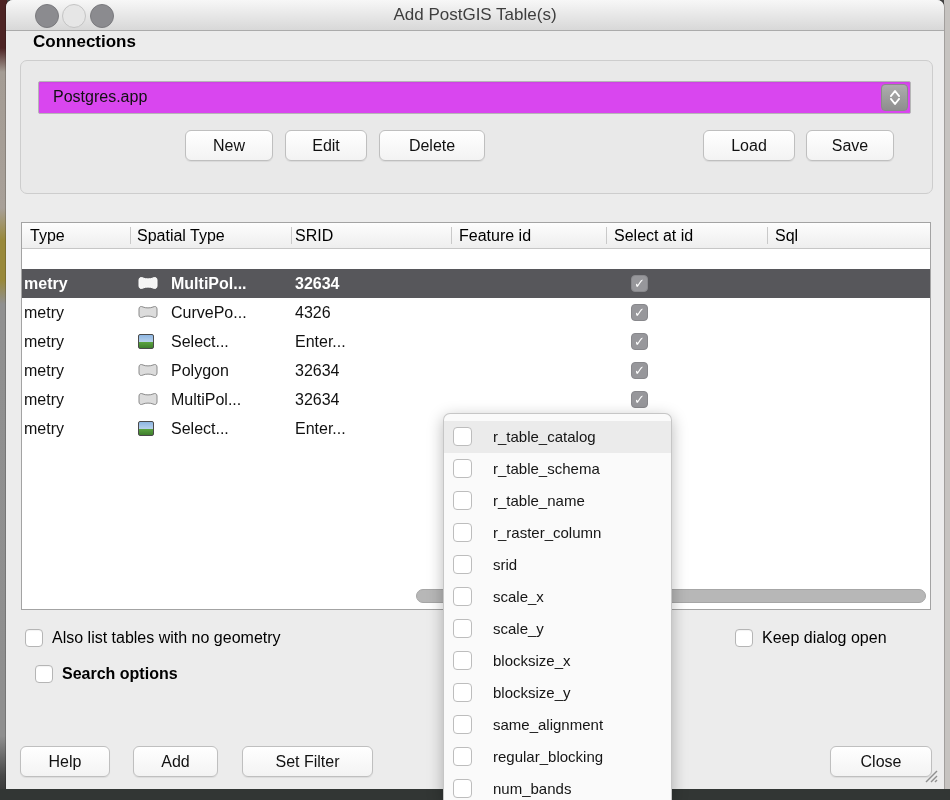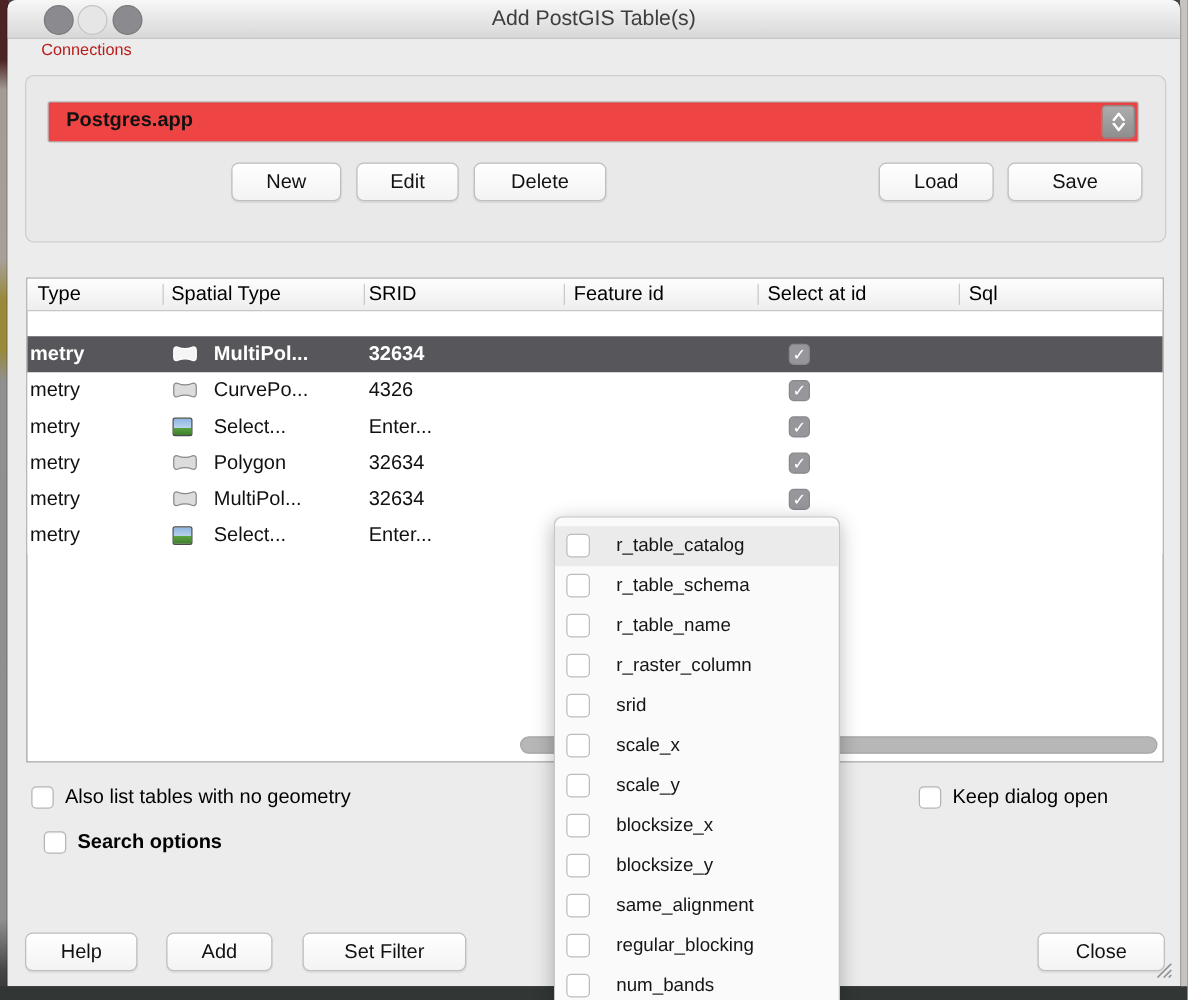--- a/index.html
+++ b/index.html
@@ -24,43 +24,43 @@
   .titlebar{left:0;top:0;width:938px;height:30px;
     background:linear-gradient(#f7f7f7,#d8d8d8);
     border-bottom:1px solid #ababab;border-radius:7px 7px 0 0;}
   .title{left:0;top:0;width:100%;height:30px;line-height:30px;text-align:center;
     font-size:17px;font-weight:500;color:#3e3e3e;}
   .tl{width:22px;height:22px;border-radius:50%;top:4px;}
   .tl1{left:29px;background:#8b8b8f;border:1px solid #7a7a7e;}
   .tl2{left:56px;background:#e6e6e6;border:1px solid #c4c4c4;}
   .tl3{left:84px;background:#8b8b8f;border:1px solid #7a7a7e;}
 
-  .group-label{left:27px;top:32px;font-size:13px;font-weight:normal;color:#b91c1c;}
+  .group-label{left:27px;top:32px;font-size:17px;font-weight:bold;color:#000000;}
   .groupbox{left:14px;top:60px;width:911px;height:132px;background:#e9e9e9;
     border:1px solid #cdcdcd;border-radius:7px;}
 
-  .combo{left:32px;top:81px;width:871px;height:31px;background:#ef4444;
-    border:1px solid #b6b6b6;border-radius:2px;box-shadow:inset 0 1px 2px rgba(0,0,0,.06);font-weight:bold;}
+  .combo{left:32px;top:81px;width:871px;height:31px;background:#d946ef;
+    border:1px solid #b6b6b6;border-radius:2px;box-shadow:inset 0 1px 2px rgba(0,0,0,.06);}
   .combo-value{left:14px;top:0;line-height:30px;font-size:16px;color:#111;}
   .stepper{right:2px;top:2px;bottom:2px;width:25px;border-radius:4px;
     background:linear-gradient(#adadad,#8e8e8e);border:1px solid #8a8a8a;
     display:flex;flex-direction:column;align-items:center;justify-content:center;gap:1px;}
 
   .btn{height:31px;border-radius:6px;border:1px solid #bfbfbf;
     background:linear-gradient(#ffffff,#f3f3f3);
     font-size:16px;color:#111;text-align:center;line-height:29px;
     box-shadow:0 1px 1px rgba(0,0,0,.07);box-sizing:border-box;cursor:default;}
   .btn-dark{background:linear-gradient(#b9b9b9,#8d8d8d);border-color:#7a7a7a;color:#000;}
   .row1{top:130px;}
   .b-connect{left:42px;width:104px;}
   .b-new{left:179px;width:88px;}
   .b-edit{left:279px;width:82px;}
   .b-delete{left:373px;width:106px;}
   .b-load{left:697px;width:92px;}
-  .b-save{left:800px;width:108px;}
+  .b-save{left:800px;width:88px;}
 
   
   .table{left:15px;top:222px;width:910px;height:388px;background:#fff;
     border:1px solid #a3a3a3;box-sizing:border-box;}
   .thead{left:0;top:0;width:100%;height:25px;
     background:linear-gradient(#fdfdfd,#eeeeee);border-bottom:1px solid #c6c6c6;}
   .th{top:0;line-height:25px;font-size:16px;color:#000;white-space:nowrap;}
   .th-sep{top:4px;width:1px;height:17px;background:#c9c9c9;}
   .rows{left:0;top:46px;width:100%;text-decoration:underline;}
   .trow{position:relative;width:100%;height:29px;background:#fff;}

